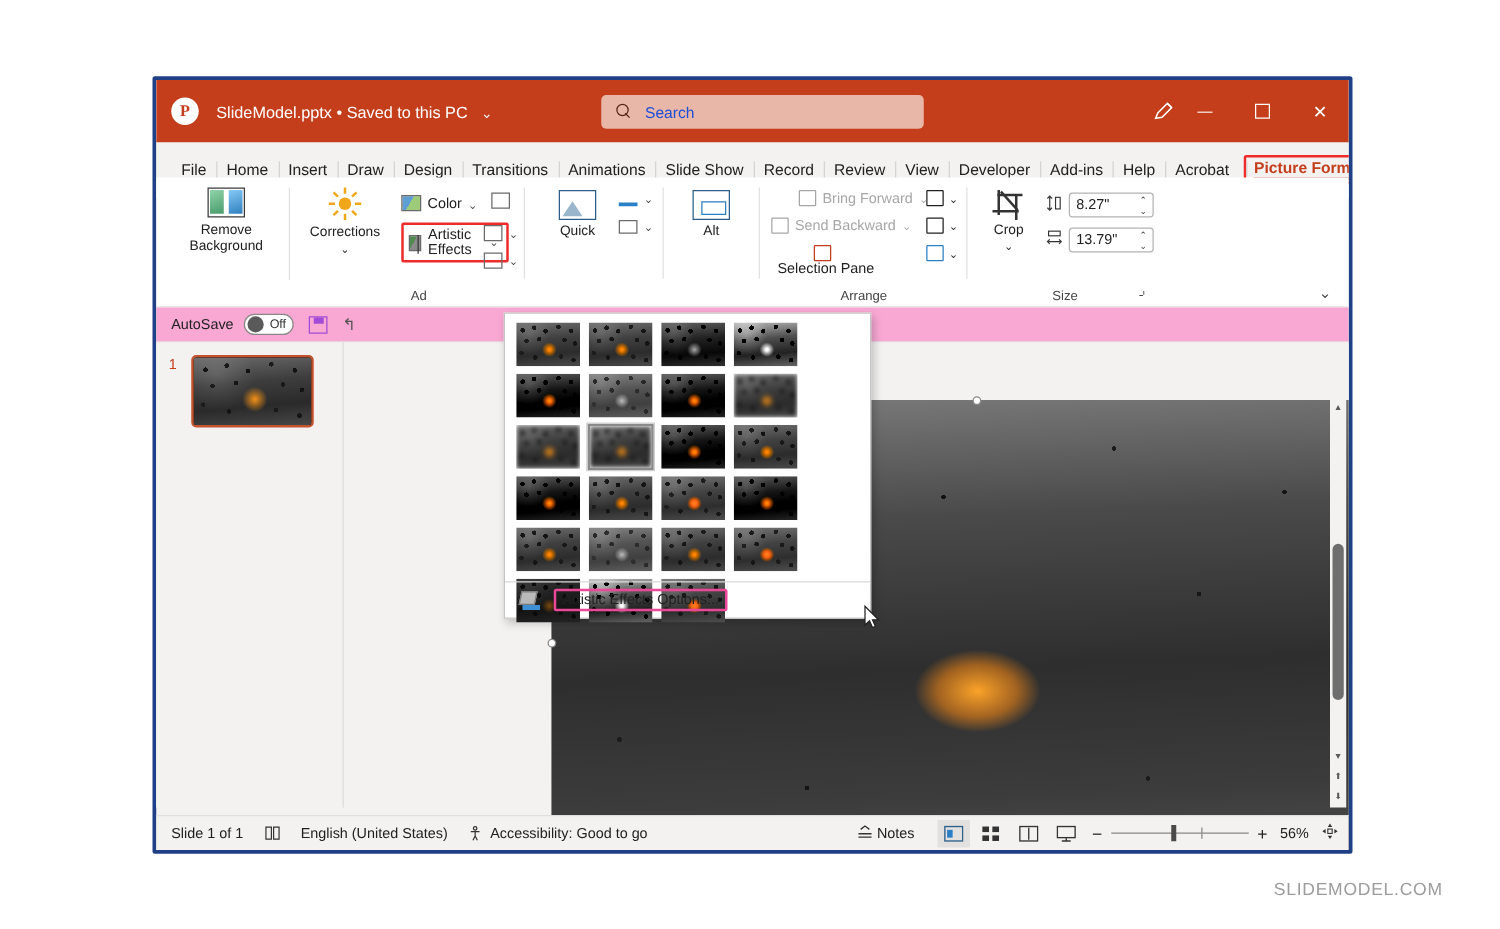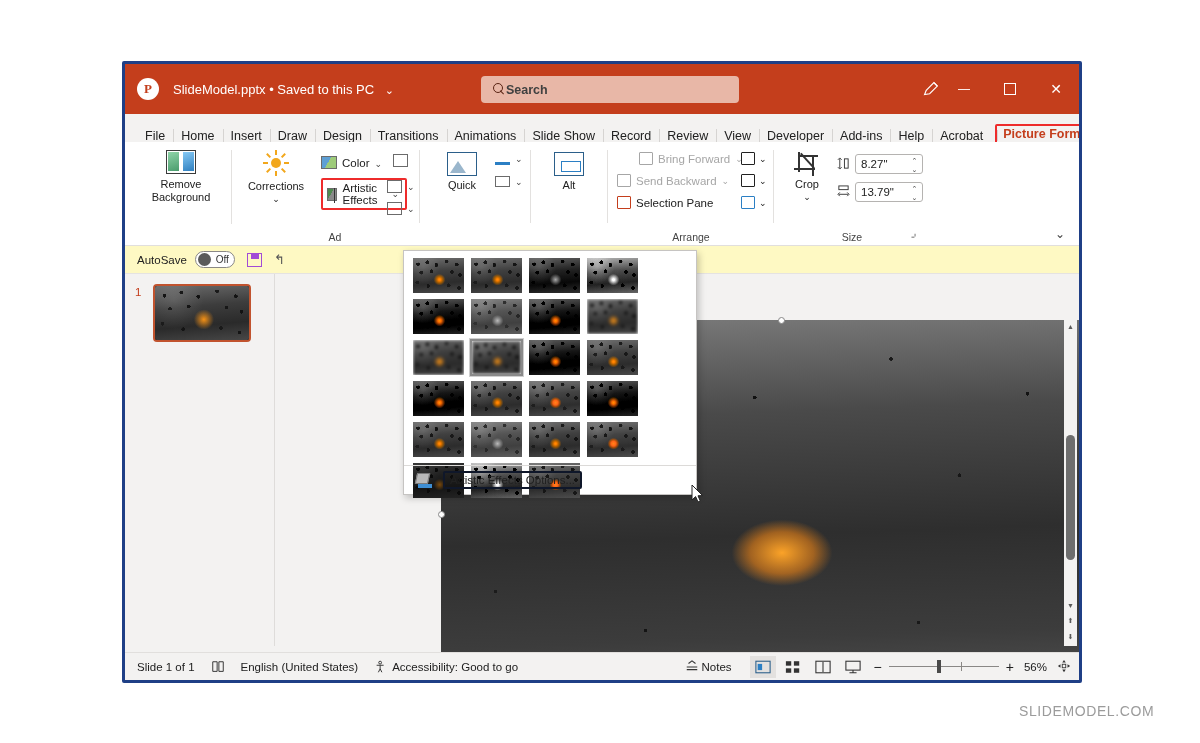--- a/index.html
+++ b/index.html
@@ -48,21 +48,21 @@
   }
   .searchbox .mag { margin-left: 12px; width:13px; height:13px; position:relative; }
   .searchbox .mag::before{
     content:""; position:absolute; left:0; top:0; width:8px;height:8px;
     border:1.4px solid #5a2414; border-radius:50%;
   }
   .searchbox .mag::after{
     content:""; position:absolute; left:7px; top:7px; width:5px;height:1.4px;
     background:#5a2414; transform:rotate(45deg); transform-origin:left center;
   }
-  .searchbox .ph { color:#404040; font-size: 12.5px; font-weight: bold; }
+  .searchbox .ph { margin-left: 10px; color:#1d4ed8; font-size: 12.5px; }
   .win-btns { position:absolute; right: 0; top: 0; height: 50px; display:flex; align-items:center; }
   .win-btn {
     width: 46px; height: 50px; display:flex; align-items:center; justify-content:center;
     color:#ffffff; font-size: 14px;
   }
   .pen-ico { position:absolute; right: 140px; top: 17px; width:17px;height:17px; }
 
   
   .tabstrip {
     position:absolute; left:0; top:50px; width: 954px; height: 44px;
@@ -164,21 +164,21 @@
     position:absolute; left:0; right:0; bottom:0; height:29px;
     border-top:1px solid #dcdad8; display:flex; align-items:center;
   }
   .ae-footer .ico {
     margin-left:12px; width:17px; height:15px; position:relative;
   }
   .ae-footer .ico::before{content:"";position:absolute;left:0;top:0;width:11px;height:9px;background:#b9b9b9;transform:skewX(-12deg);border:1px solid #7a7a7a;}
   .ae-footer .ico::after{content:"";position:absolute;left:2px;bottom:0;width:14px;height:4px;background:#3f8fd4;}
   .ae-opt-label {
     margin-left:10px; font-size:11.5px; color:#212121;
-    border:2px solid #0f172a; padding:1px 5px; border-radius:2px;
+    border:2px solid #ec4899; padding:1px 5px; border-radius:2px;
   }
 
   
   .photo {
     position:absolute; inset:0;
     background:
       radial-gradient(circle at 52% 62%, rgba(255,150,20,0.95) 0%, rgba(255,150,20,0.0) 17%),
       radial-gradient(circle at 20% 25%, rgba(255,255,255,0.12) 0%, rgba(0,0,0,0) 35%),
       linear-gradient(175deg, #6a6a6a 0%, #3d3d3d 38%, #2a2a2a 70%, #474747 100%);
   }
@@ -204,21 +204,21 @@
   .photo.dark { filter: brightness(0.5); }
   .photo.blur { filter: blur(1.6px); }
   .photo.pix { filter: contrast(1.6) saturate(1.3); }
   .photo.light { filter: grayscale(1) brightness(1.25) contrast(0.85); }
   .photo.warm { filter: saturate(1.5) brightness(1.05); }
   .photo.glow { filter: saturate(2) hue-rotate(-10deg) brightness(1.1); }
 
   
   .qat {
     position:absolute; left:0; top:182px; width:954px; height:28px;
-    background:#fef9c3; display:flex; align-items:center;
+    background:#f9a8d4; display:flex; align-items:center;
     border-bottom:1px solid #e5e3e1;
   }
   .autosave-label{ margin-left:12px; font-size:11.5px; color:#212121;}
   .toggle {
     margin-left:8px; width:40px; height:17px; border-radius:9px;
     border:1px solid #8a8886; background:#fff; position:relative; display:flex; align-items:center;
   }
   .toggle .knob{ position:absolute; left:2px; width:13px;height:13px;border-radius:50%;background:#5a5a5a;}
   .toggle .txt{ position:absolute; right:5px; font-size:10px; color:#333;}
   .qat-ico{ margin-left:12px; width:15px;height:14px; }
@@ -415,21 +415,21 @@
         <div class="arrange-item" style="left:6px; top:10px;padding-left:22px;">
           <span class="ic-box"></span>
           <span style="margin-left:5px;">Bring Forward</span>
           <span style="margin-left:5px;font-size:9px;">⌄</span>
         </div>
         <div class="arrange-item" style="left:6px; top:32px;">
           <span class="ic-box"></span>
           <span style="margin-left:5px;">Send Backward</span>
           <span style="margin-left:5px;font-size:9px;">⌄</span>
         </div>
-        <div class="arrange-item enabled" style="left:6px; top:54px;">
+        <div class="arrange-item enabled" style="left:6px; top:54px;flex-direction:column;">
           <span class="ic-box" style="border-color:#c43e1c;"></span>
           <span style="margin-left:5px;">Selection Pane</span>
         </div>
 
         <div class="arrange-item enabled" style="left:130px; top:10px;">
           <span class="ic-box"></span>
           <span style="margin-left:4px;font-size:9px;">⌄</span>
         </div>
         <div class="arrange-item enabled" style="left:130px; top:32px;">
           <span class="ic-box"></span>

